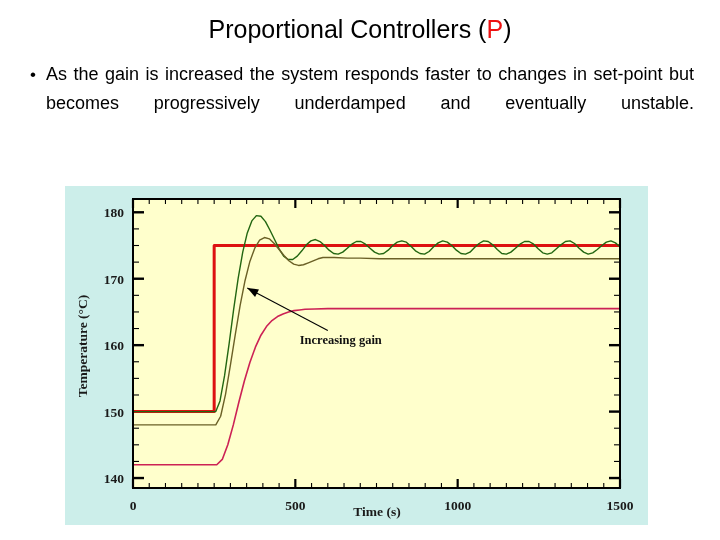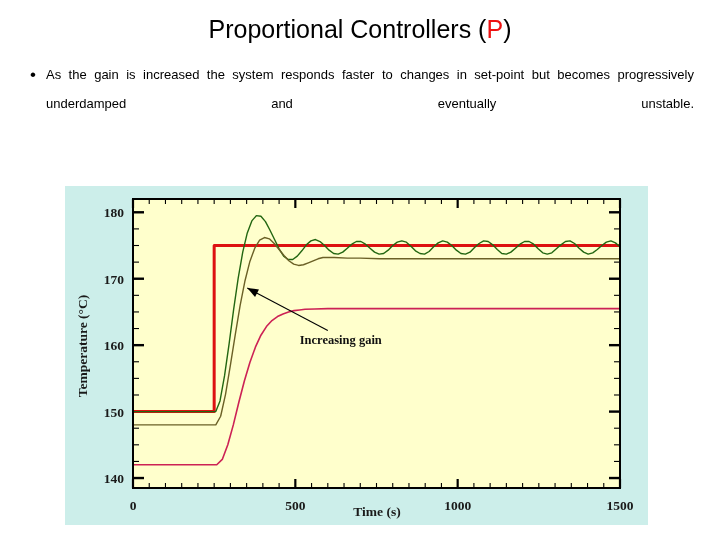--- a/index.html
+++ b/index.html
@@ -46,21 +46,21 @@
     width: 24px;
     text-align: right;
     font-size: 17px;
     line-height: 29px;
     color: #000;
   }
   #bullet-text {
     flex: 1 1 auto;
     padding-left: 10px;
     padding-right: 16px;
-    font-size: 13px;
+    font-size: 18px;
     line-height: 29px;
     color: #000000;
     text-align: justify;
     text-justify: inter-word;
     font-family: "Liberation Sans", sans-serif;
   }
   
   #bullet-text:after {
     content: "";
     display: inline-block;

